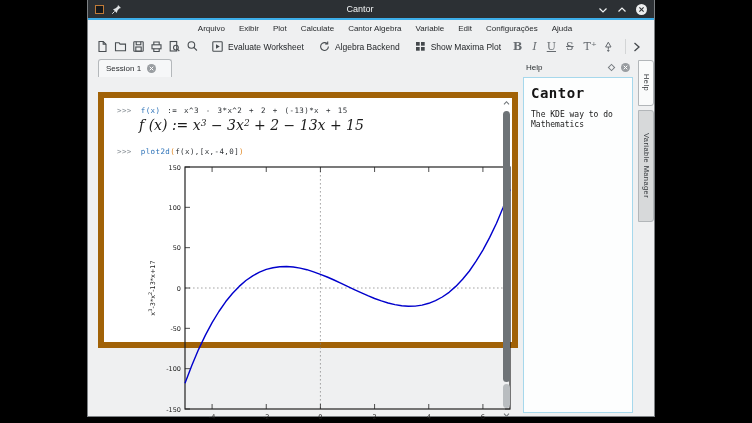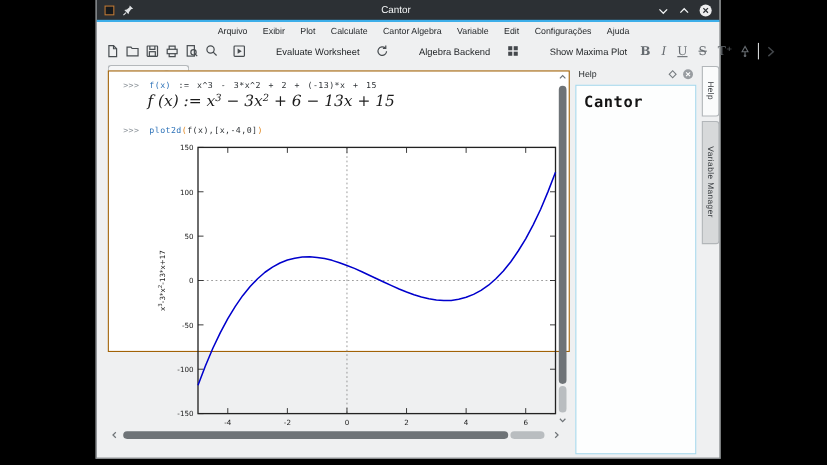--- a/index.html
+++ b/index.html
@@ -22,38 +22,38 @@
 
   
   .menubar { position:absolute; top:22px; left:0; right:0; height:13px; display:flex; align-items:center; padding-left:28px;justify-content:center; }
   .menu-item { font-size:8px; color:#26292c; padding:0 7px; white-space:nowrap; }
 
   
   .toolbar { position:absolute; top:35px; left:0; right:0; height:23px; display:flex; align-items:center; padding:0 8px; }
   .tbtn { display:flex; align-items:center; margin-right:5px; }
   .tbtn svg { display:block; }
   .labeled { margin:0 7px; gap:4px; }
-  .labeled .lbl { font-size:8.5px; color:#232629; white-space:nowrap;margin-left:23px; }
+  .labeled .lbl { font-size:8.5px; color:#232629; white-space:nowrap; }
   .fmt { font-family:"DejaVu Serif",serif; font-size:11px; color:#666b70; margin:0 5px; line-height:1; }
   .fmt.b { font-weight:bold; }
   .fmt.i { font-style:italic; }
   .fmt.u span { text-decoration:underline; }
   .fmt.s span { text-decoration:line-through; }
   .tright { margin-left:auto; display:flex; align-items:center; gap:7px; }
   .tsep { width:1px; height:15px; background:#d3d5d6; }
 
   
   .tab { position:absolute; left:10px; top:59px; height:18px; width:74px; background:#f6f7f8;
          border:1px solid #b4b8bb; border-bottom:none; border-radius:3px 3px 0 0;
          display:flex; align-items:center; gap:6px; padding:0 7px; font-size:8px; color:#2a2d30; }
   .tabclose, .helpclose { width:9px; height:9px; border-radius:50%; background:#999da1;
          display:flex; align-items:center; justify-content:center; flex:0 0 auto; }
 
   
-  .worksheet { position:absolute; left:10px; top:64px; width:420px; height:256px; background:#fff; border:1px solid #a16207; }
+  .worksheet { position:absolute; left:10px; top:92px; width:420px; height:256px; background:#fff; border:6px solid #a16207; }
   .codeline { position:absolute; left:13px; font-family:"DejaVu Sans Mono",monospace; font-size:7.5px;
               letter-spacing:.4px; word-spacing:2px; color:#2e3236; white-space:pre; }
   .l1 { top:8px; } .l2 { top:49px; }
   .prompt { color:#8e959b; margin-right:9px; }
   .fn { color:#2d72b8; }
   .paren { color:#e0861f; }
   .mathline { position:absolute; left:35px; top:19px; font-family:"DejaVu Serif",serif; font-style:italic;
               font-size:14px; color:#1b1b1b; }
   .mathline .sup { font-size:9px; vertical-align:4px; }
 
@@ -230,21 +230,21 @@
       <svg width="9" height="9" viewBox="0 0 9 9">
           <line x1="2.7" y1="2.7" x2="6.3" y2="6.3" stroke="#fff" stroke-width="1"></line>
           <line x1="6.3" y1="2.7" x2="2.7" y2="6.3" stroke="#fff" stroke-width="1"></line>
         </svg>
     </span>
   </div>
 
   <div class="worksheet">
     <div class="codeline l1"><span class="prompt">&gt;&gt;&gt;</span><span class="fn">f(x)</span><span> := x^3 - 3*x^2 + 2 + (-13)*x + 15</span></div>
 
-    <div class="mathline"><span>f (x) := x</span><span class="sup">3</span><span> − 3x</span><span class="sup">2</span><span> + 6 − 13x + 15</span></div>
+    <div class="mathline"><span>f (x) := x</span><span class="sup">3</span><span> − 3x</span><span class="sup">2</span><span> + 2 − 13x + 15</span></div>
 
     <div class="codeline l2"><span class="prompt">&gt;&gt;&gt;</span><span class="fn">plot2d</span><span class="paren">(</span><span>f(x),[x,-4,0]</span><span class="paren">)</span></div>
 
     <svg class="plot" width="374" height="262" viewBox="0 0 374 262">
         <line x1="178.41666666666669" y1="7" x2="178.41666666666669" y2="249" class="zero"></line>
         <line x1="43" y1="128" x2="368" y2="128" class="zero"></line>
         <rect x="43" y="7" width="325" height="242" class="plotbox"></rect>
         <line x1="70.08333333333333" y1="249" x2="70.08333333333333" y2="244" class="tick"></line>
         <line x1="70.08333333333333" y1="7" x2="70.08333333333333" y2="12" class="tick"></line>
         <text x="70.08333333333333" y="259" text-anchor="middle" class="tlabel">-4</text>
@@ -319,20 +319,21 @@
         </svg>
       <span class="helpclose">
         <svg width="9" height="9" viewBox="0 0 9 9">
             <line x1="2.7" y1="2.7" x2="6.3" y2="6.3" stroke="#fff" stroke-width="1"></line>
             <line x1="6.3" y1="2.7" x2="2.7" y2="6.3" stroke="#fff" stroke-width="1"></line>
           </svg>
       </span>
     </div>
     <div class="helpcontent">
       <div class="helpheading">Cantor</div>
+      <div class="helpbody">The KDE way to do Mathematics</div>
     </div>
   </div>
 
   <div class="sidetabs">
     <div class="sidetab active">Help</div>
     <div class="sidetab inactive">Variable Manager</div>
   </div>
 
 </div>
 

